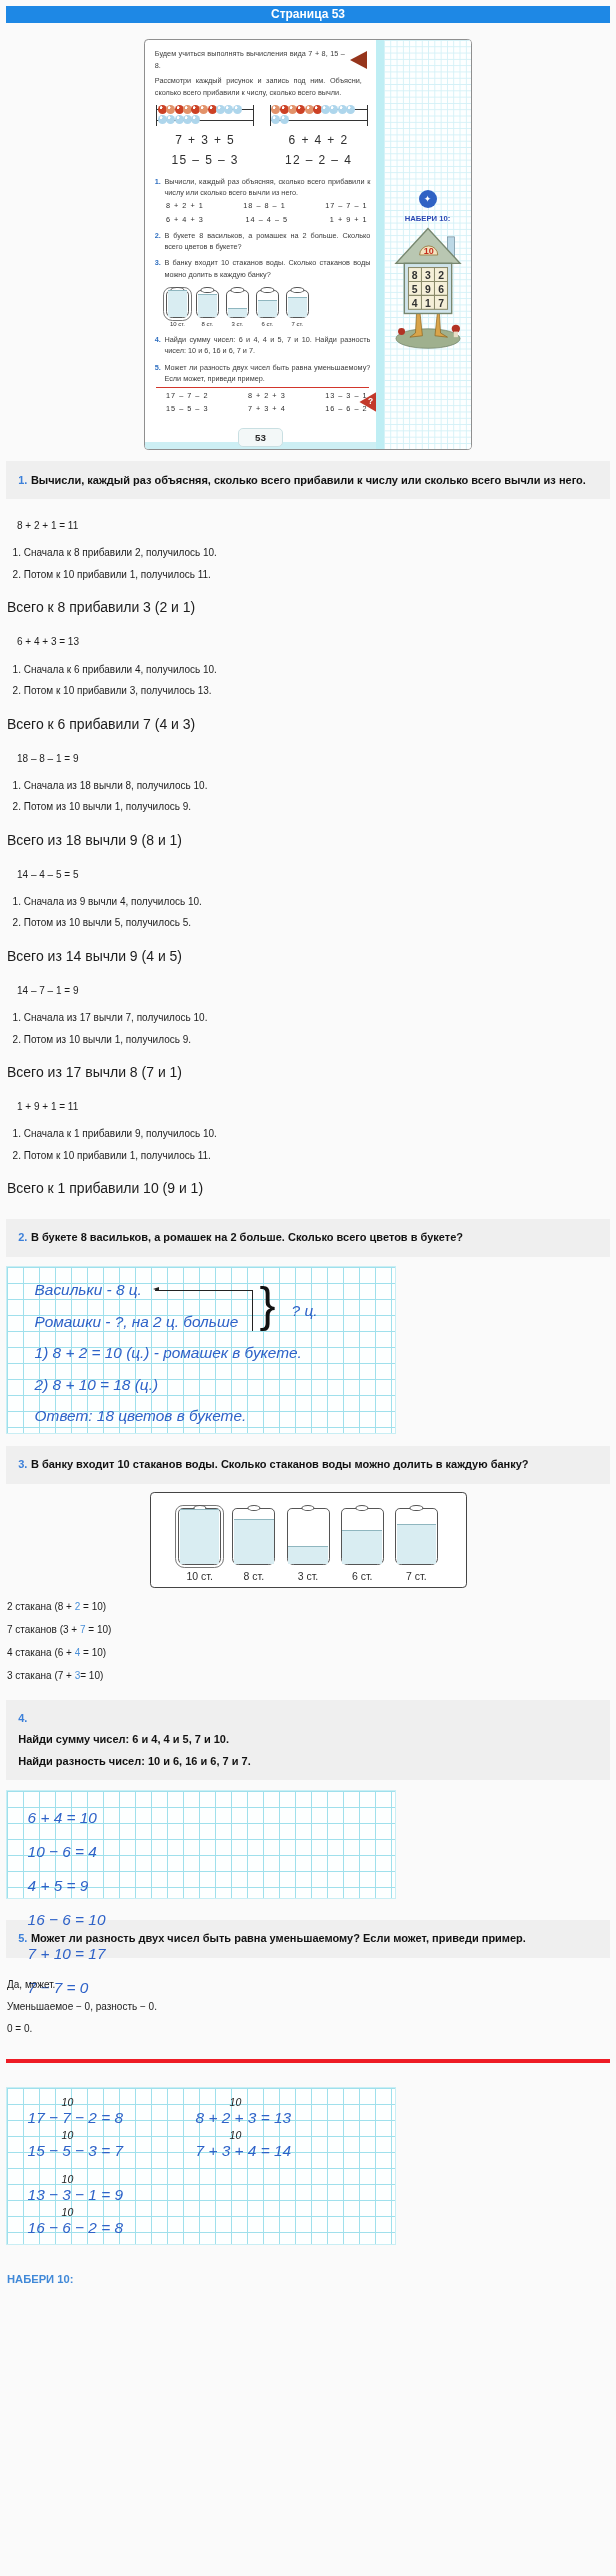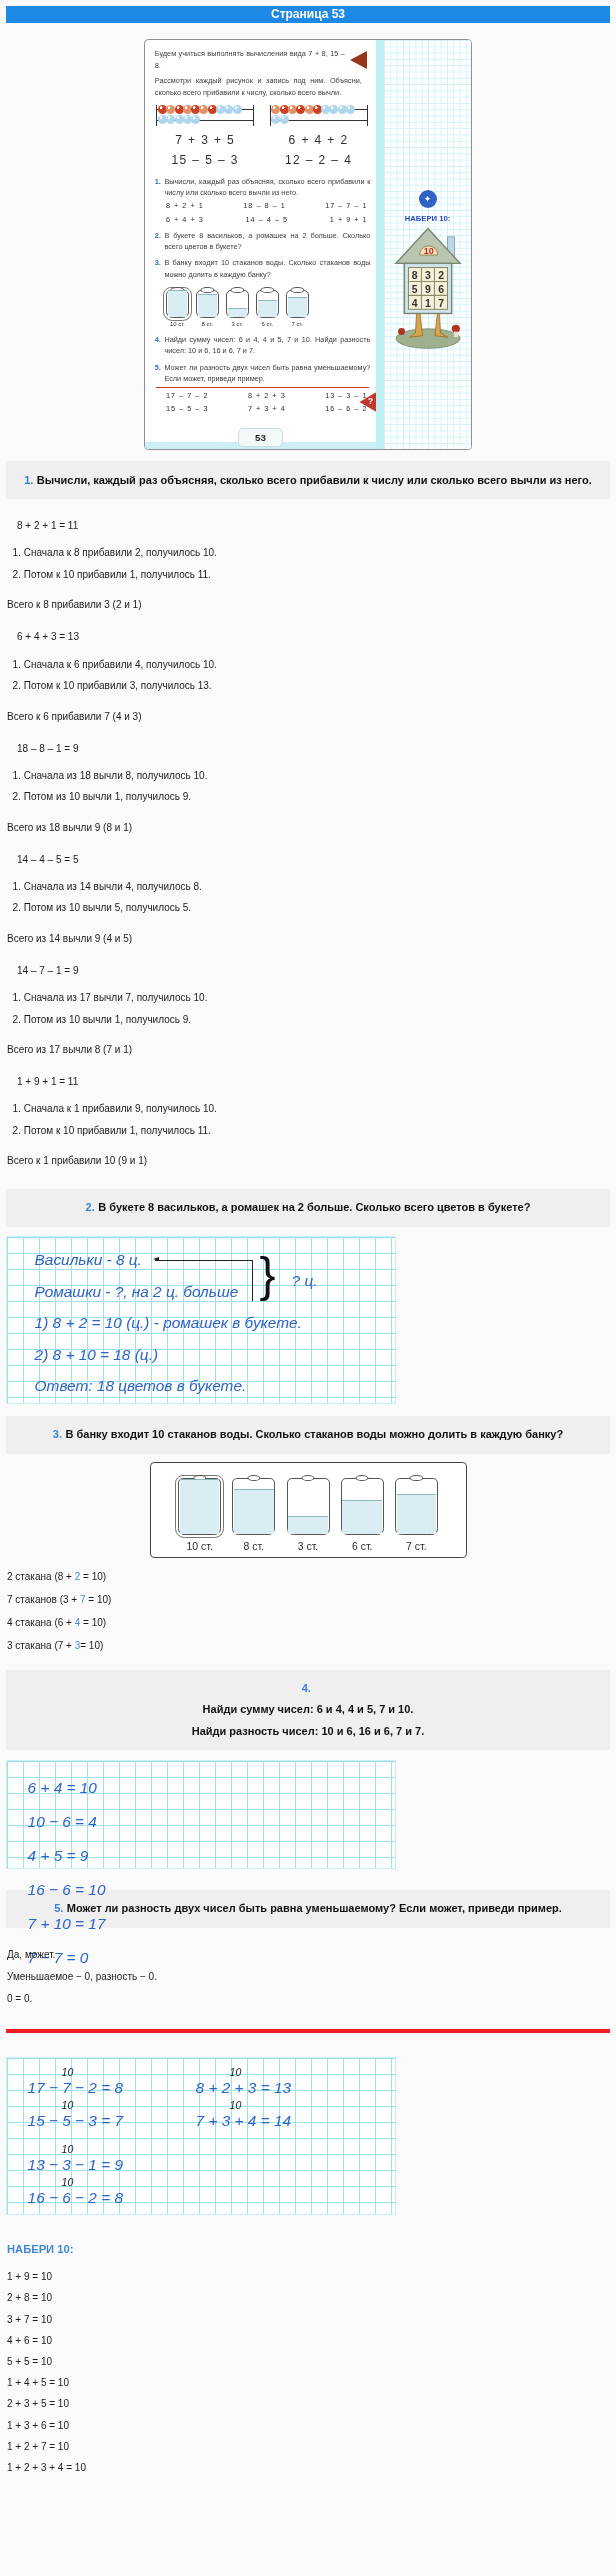--- a/index.html
+++ b/index.html
@@ -56,27 +56,27 @@
   .tab53{position:absolute;left:93px;bottom:2.1px;width:43px;height:17px;background:#f3f8f8;
     border:0.7px solid #c9dfe2;border-radius:4.9px;text-align:center;line-height:17px;
     font-weight:bold;font-size:9.8px;color:#2b2b2b;}
   .globe{width:18px;height:18px;border-radius:50%;background:#2f62c4;color:#fff;text-align:center;
     line-height:18px;font-size:9px;margin:150px auto 0;}
   .nab-t{margin-top:5.6px;text-align:center;color:#2b49b4;font-weight:bold;font-size:7.7px;}
   .house{display:block;margin:4.2px auto 0;}
 
   
   .sec-head{background:#efefef;margin:11.2px 5.6px 0;padding:7.7px 12.6px;font-weight:bold;
-    font-size:11px;line-height:2.05;color:#111;text-align:center;}
+    font-size:11px;line-height:2.05;color:#111;}
   .sec-num{color:#3b7fd9;margin-right:3.5px;}
   .sol-eq{margin:21px 0 0 17px;font-weight:normal;font-size:10px;}
   ol.sol-steps{margin:11.2px 0 0 0;padding-left:12.6px;list-style:none;counter-reset:st;}
   ol.sol-steps li{font-size:10px;line-height:2.15;counter-increment:st;}
   ol.sol-steps li::before{content:counter(st) ". ";}
-  .sol-total{margin:14px 0 0 7px;font-size:10px;}
+  .sol-total{margin:14px 0 0 7px;font-size:14px;}
   .plain{margin:18px 0 0 7px;font-size:10px;}
   .blue{color:#4a90d9;}
 
   
   .hw{margin:9.8px 0 0 5.6px;width:390px;background-color:#fdffff;
     background-image:linear-gradient(#9fe0ec 0.7px,transparent 0.7px),linear-gradient(90deg,#9fe0ec 0.7px,transparent 0.7px);
     background-size:16px 16px;border:0.7px solid #c9eef4;box-sizing:border-box;
     font-style:italic;color:#2e62c8;font-size:15.4px;}
   .hw-line{line-height:31.5px;white-space:nowrap;}
   .hw1{position:relative;height:168px;padding:7px 0 0 28px;box-sizing:border-box;}
@@ -314,21 +314,21 @@
 
     <div class="sol-eq">18 – 8 – 1 = 9</div>
     <ol class="sol-steps">
       <li>Сначала из 18 вычли 8, получилось 10.</li>
       <li>Потом из 10 вычли 1, получилось 9.</li>
     </ol>
     <div class="sol-total">Всего из 18 вычли 9 (8 и 1)</div>
 
     <div class="sol-eq">14 – 4 – 5 = 5</div>
     <ol class="sol-steps">
-      <li>Сначала из 14 вычли 4, получилось 8.</li>
+      <li>Сначала из 9 вычли 4, получилось 10.</li>
       <li>Потом из 10 вычли 5, получилось 5.</li>
     </ol>
     <div class="sol-total">Всего из 14 вычли 9 (4 и 5)</div>
 
     <div class="sol-eq">14 – 7 – 1 = 9</div>
     <ol class="sol-steps">
       <li>Сначала из 17 вычли 7, получилось 10.</li>
       <li>Потом из 10 вычли 1, получилось 9.</li>
     </ol>
     <div class="sol-total">Всего из 17 вычли 8 (7 и 1)</div>
@@ -465,27 +465,15 @@
     </div>
     <div class="r">
       <div class="cell">
         <span class="m10">10</span>
         <div class="hw-line">16 − 6 − 2 = 8</div>
       </div>
     </div>
   </div>
 
   <div class="nab-title">НАБЕРИ 10:</div>
-  <div class="nab-list">
-    <div>1 + 9 = 10</div>
-    <div>2 + 8 = 10</div>
-    <div>3 + 7 = 10</div>
-    <div>4 + 6 = 10</div>
-    <div>5 + 5 = 10</div>
-    <div>1 + 4 + 5 = 10</div>
-    <div>2 + 3 + 5 = 10</div>
-    <div>1 + 3 + 6 = 10</div>
-    <div>1 + 2 + 7 = 10</div>
-    <div>1 + 2 + 3 + 4 = 10</div>
-  </div>
 
 </div>
 
 
 </body></html>

